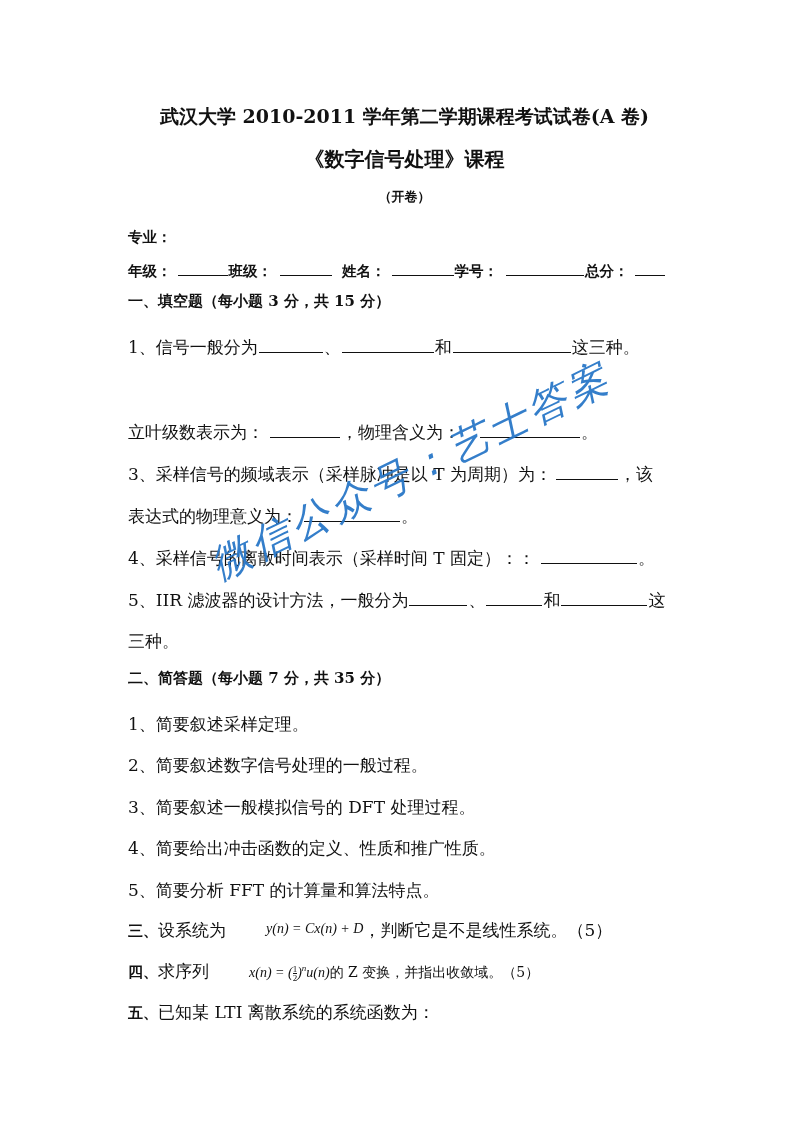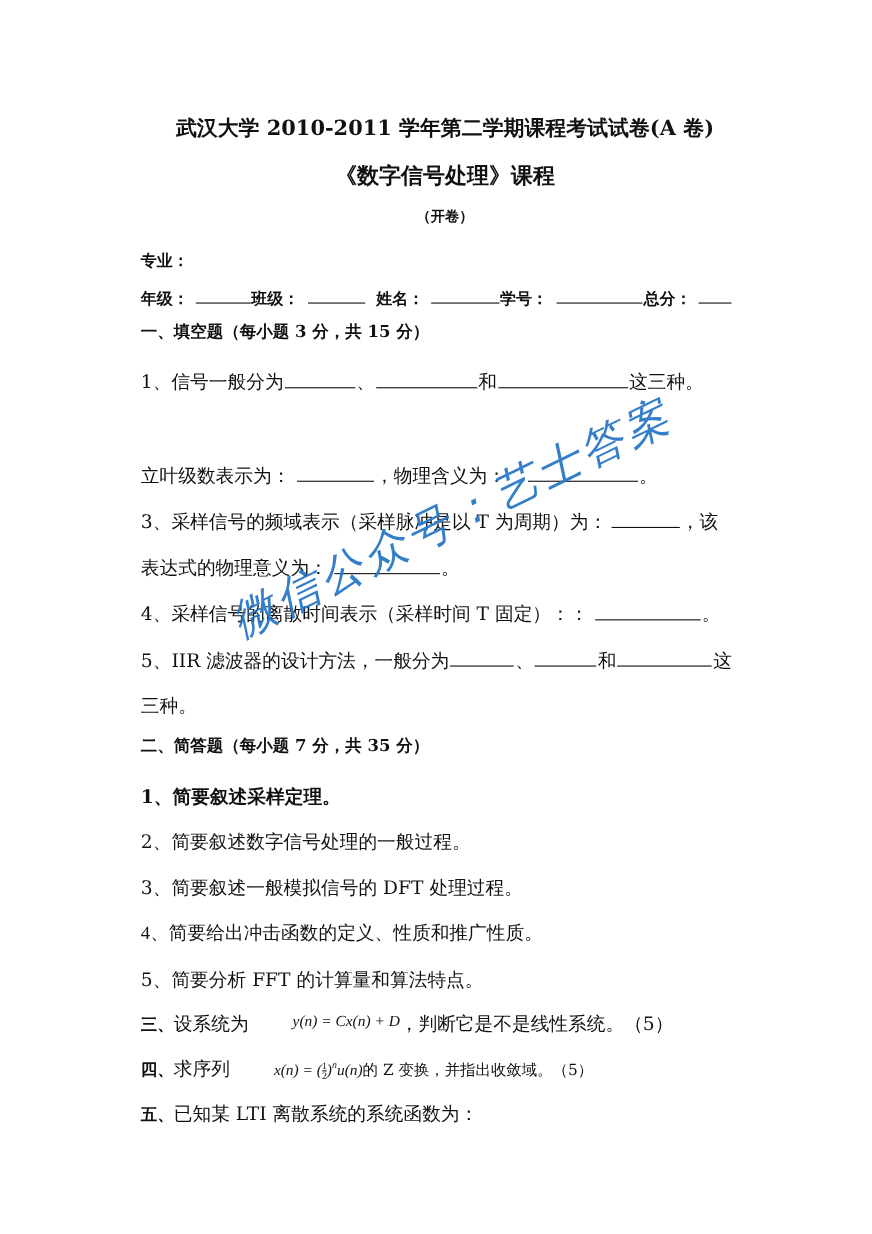--- a/index.html
+++ b/index.html
@@ -64,24 +64,24 @@
   <div class="line" style="top:547px;">
     <span>4、采样信号的离散时间表示（采样时间 T 固定）：：</span><span class="blank" style="width:96px;margin-left:6px;"></span><span>。</span>
   </div>
 
   <div class="line" style="top:589px;">
     <span>5、IIR 滤波器的设计方法，一般分为</span><span class="blank" style="width:58px;"></span><span>、</span><span class="blank" style="width:56px;"></span><span>和</span><span class="blank" style="width:86px;"></span><span>这</span>
   </div>
   <div class="line" style="top:630px;">三种。</div>
 
   <div class="line sec" style="top:669px;">二、简答题（每小题 7 分，共 35 分）</div>
-  <div class="line" style="top:713px;font-weight:bold;">1、简要叙述采样定理。</div>
+  <div class="line" style="top:713px;">1、简要叙述采样定理。</div>
   <div class="line" style="top:754px;">2、简要叙述数字信号处理的一般过程。</div>
   <div class="line" style="top:796px;">3、简要叙述一般模拟信号的 DFT 处理过程。</div>
-  <div class="line" style="top:837px;font-family:Liberation Serif, serif;">4、简要给出冲击函数的定义、性质和推广性质。</div>
+  <div class="line" style="top:837px;">4、简要给出冲击函数的定义、性质和推广性质。</div>
   <div class="line" style="top:879px;">5、简要分析 FFT 的计算量和算法特点。</div>
 
   <div class="line" style="top:919px;">
     <span class="sec">三、</span><span>设系统为</span><span class="math"><span class="up">y(n) = Cx(n) + D</span></span><span>，判断它是不是线性系统。（5）</span>
   </div>
 
   <div class="line" style="top:960px;">
     <span class="sec">四、</span><span>求序列</span><span class="math"><span>x(n) = (</span><span class="frac"><span class="num">1</span><span class="den">2</span></span><span>)</span><sup style="font-size:9px;">n</sup><span>u(n)</span></span><span class="small">的 Z 变换，并指出收敛域。（5）</span>
   </div>
 

